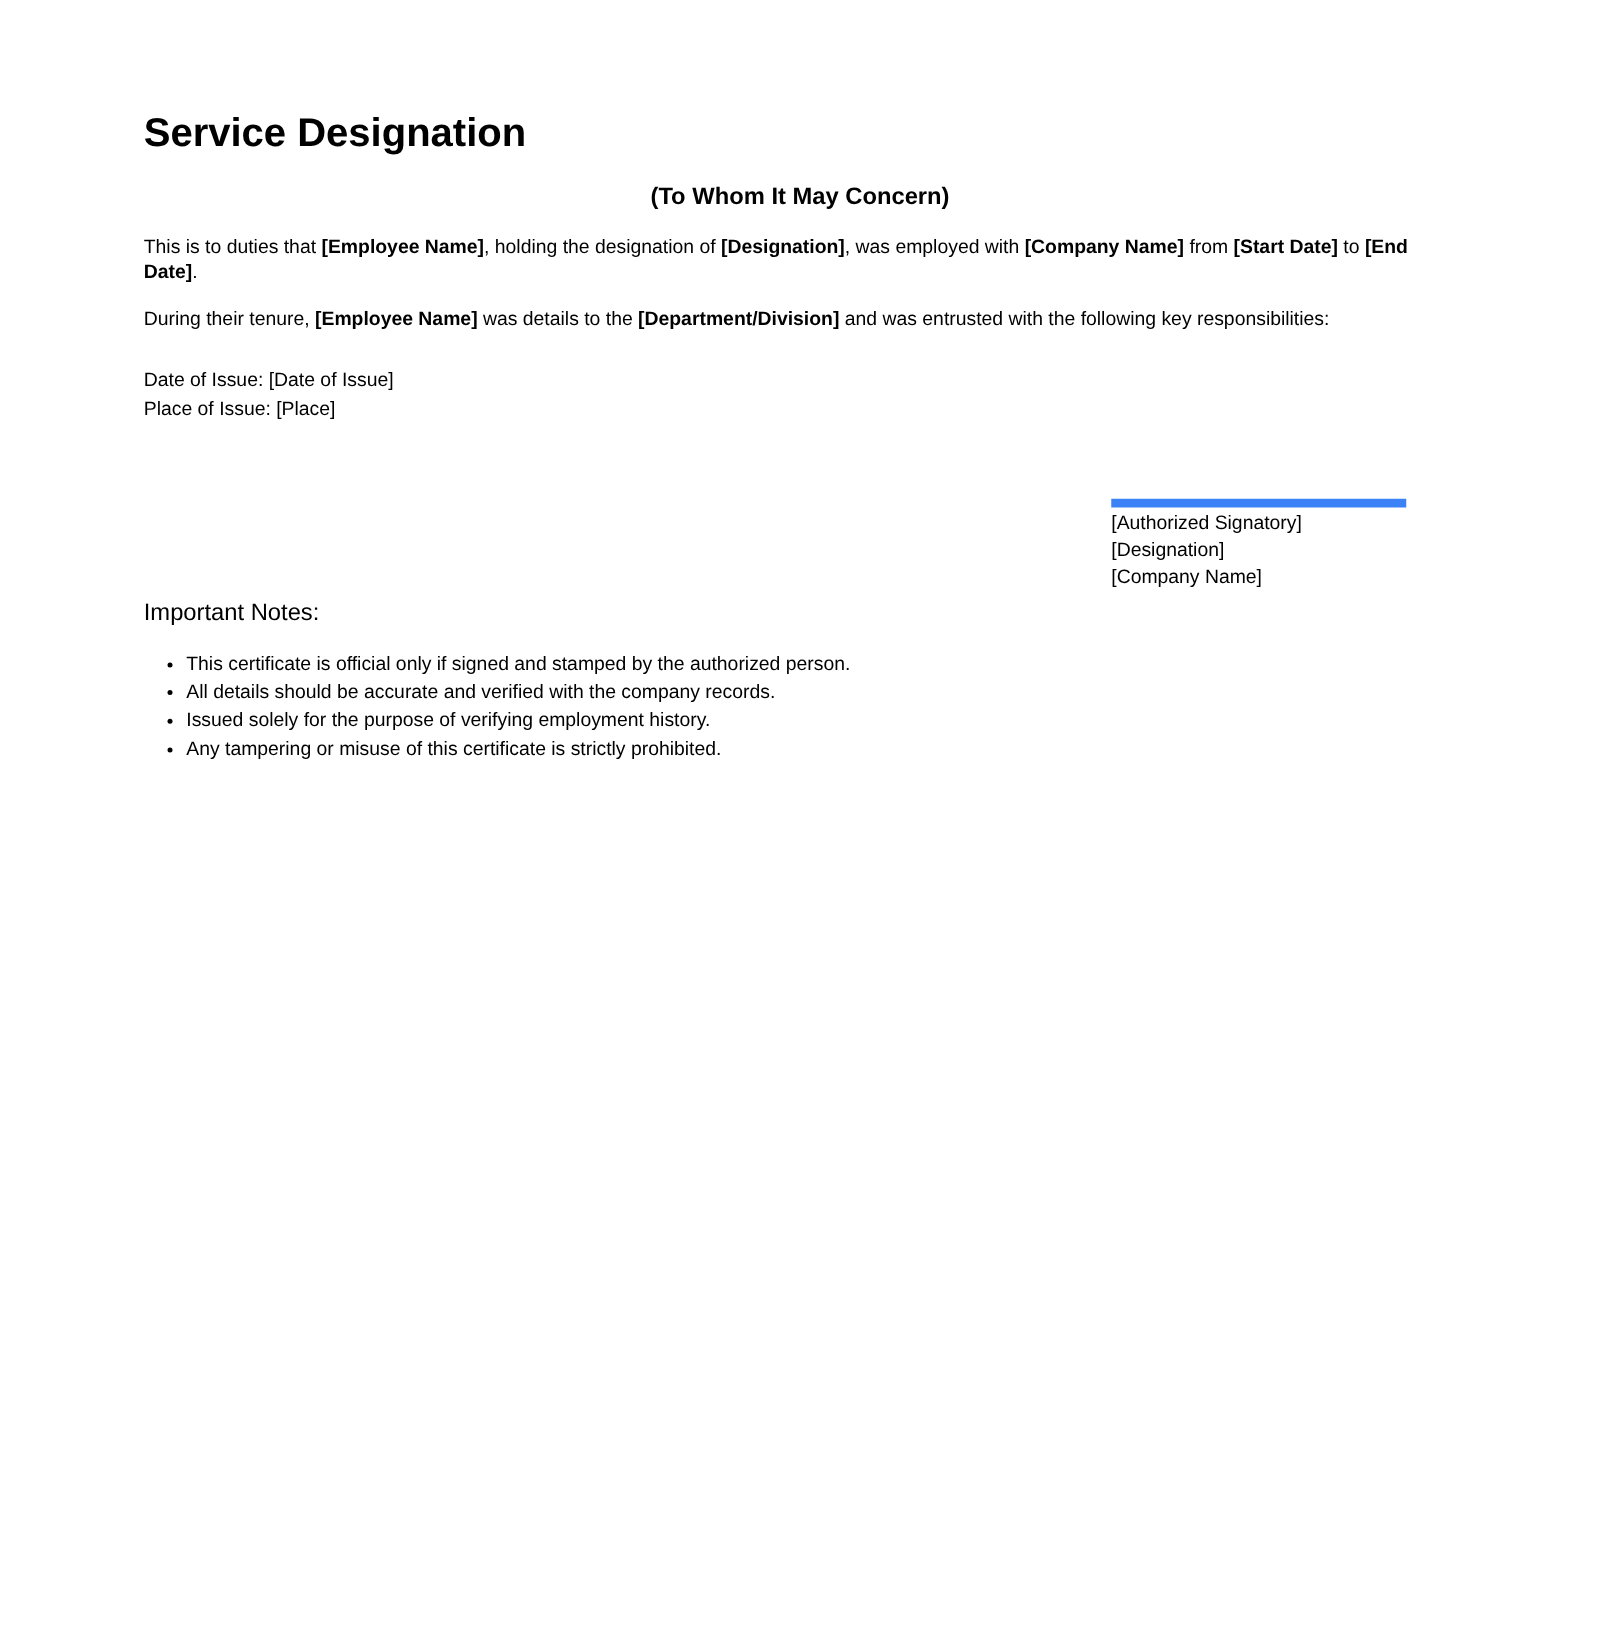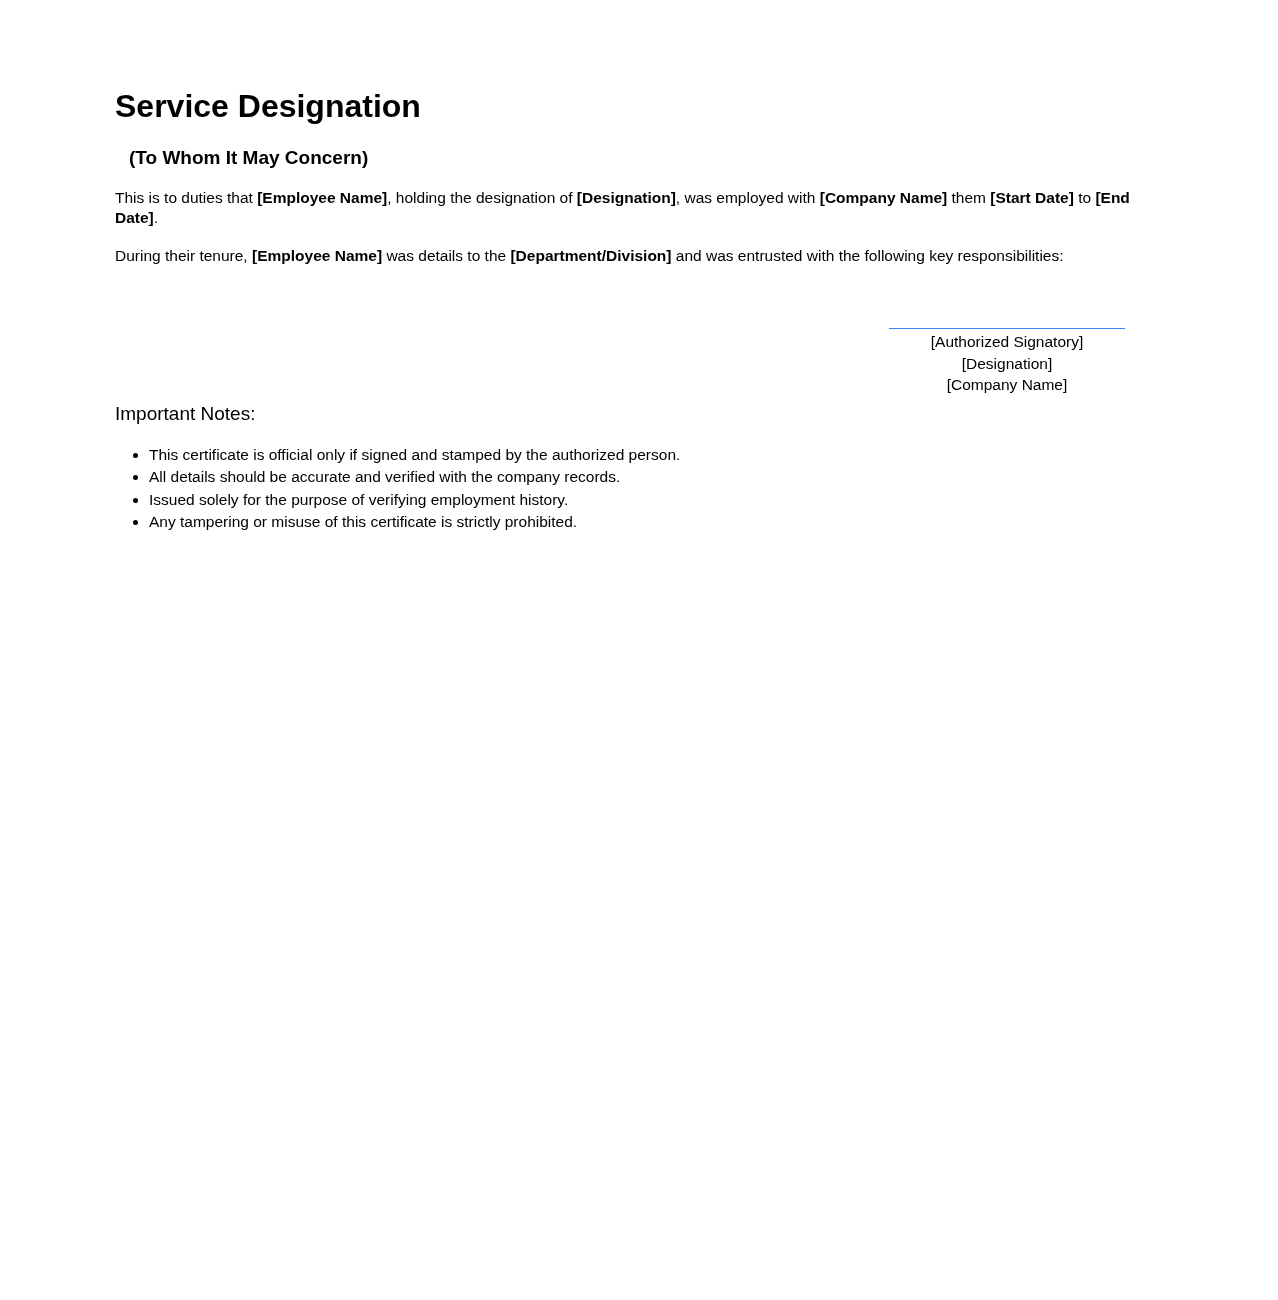--- a/index.html
+++ b/index.html
@@ -19,22 +19,23 @@
   }
   h1.doc-title {
     font-size: 32px;
     font-weight: bold;
     margin: 0 0 22px 0;
     line-height: 1.15;
   }
   h2.doc-subtitle {
     font-size: 19px;
     font-weight: bold;
-    margin: 0 0 18px 14px;
+    margin: 0 0 18px 2px;
     line-height: 1.2;
+    text-align: center;
   }
   p.body-para {
     font-size: 15.5px;
     line-height: 1.32;
     margin: 0 0 17px 0;
   }
   ul.bullet-list {
     font-size: 15.5px;
     line-height: 1.2;
     margin: 14px 0 20px 0;
@@ -47,23 +48,22 @@
     font-size: 15.5px;
     line-height: 1.2;
     margin-top: 30px;
   }
   .issue-block div {
     margin-bottom: 4px;
   }
   .signature-block {
     width: 236px;
     margin: 62px 38px 0 auto;
-    border-top: 1px solid #3b82f6;
+    border-top: 7px solid #3b82f6;
     padding-top: 4px;
-    text-align: center;
     font-size: 15.5px;
     line-height: 1.2;
   }
   .signature-block div {
     margin-bottom: 3px;
   }
   h2.notes-heading {
     font-size: 19px;
     font-weight: normal;
     margin: 8px 0 20px 0;
@@ -82,26 +82,30 @@
 </style>
 </head>
 <body>
 
 <div class="page">
 
   <h1 class="doc-title">Service Designation</h1>
 
   <h2 class="doc-subtitle">(To Whom It May Concern)</h2>
 
-  <p class="body-para"><span>This is to duties that </span><strong>[Employee Name]</strong><span>, holding the designation of </span><strong>[Designation]</strong><span>, was employed with </span><strong>[Company Name]</strong><span> them </span><strong>[Start Date]</strong><span> to </span><strong>[End Date]</strong><span>.</span></p>
+  <p class="body-para"><span>This is to duties that </span><strong>[Employee Name]</strong><span>, holding the designation of </span><strong>[Designation]</strong><span>, was employed with </span><strong>[Company Name]</strong><span> from </span><strong>[Start Date]</strong><span> to </span><strong>[End Date]</strong><span>.</span></p>
 
   <p class="body-para"><span>During their tenure, </span><strong>[Employee Name]</strong><span> was details to the </span><strong>[Department/Division]</strong><span> and was entrusted with the following key responsibilities:</span></p>
 
 
 
+  <div class="issue-block">
+    <div>Date of Issue: [Date of Issue]</div>
+    <div>Place of Issue: [Place]</div>
+  </div>
 
   <div class="signature-block">
       <div>[Authorized Signatory]</div>
       <div>[Designation]</div>
       <div>[Company Name]</div>
     </div>
 
   <h2 class="notes-heading">Important Notes:</h2>
 
   <ul class="notes-list">

